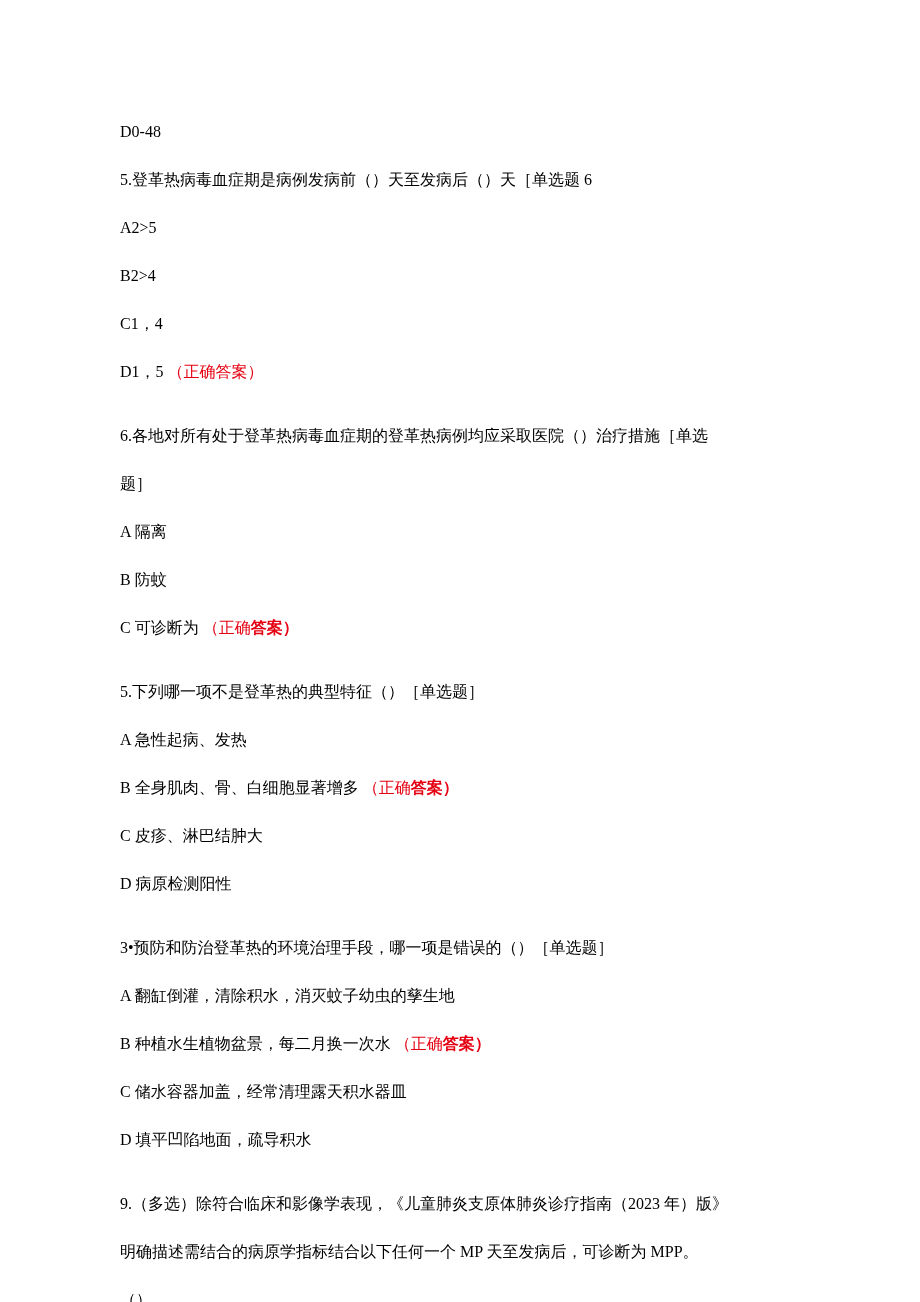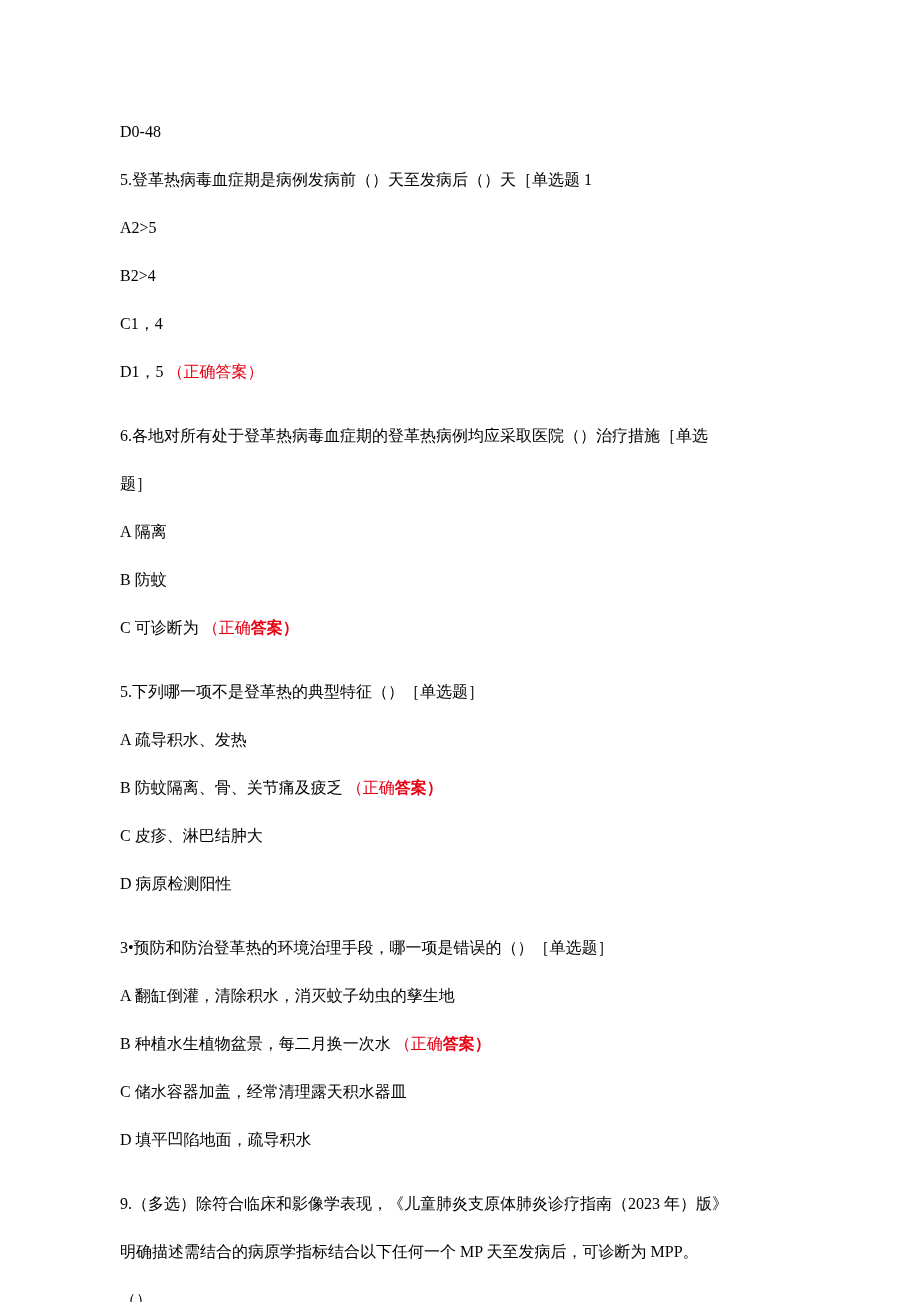--- a/index.html
+++ b/index.html
@@ -22,21 +22,21 @@
     }
     .gap {
       height: 16px;
     }
   </style>
 </head>
 <body>
 
 <div class="line">D0-48</div>
 
-<div class="line">5.登革热病毒血症期是病例发病前（）天至发病后（）天［单选题 1</div>
+<div class="line">5.登革热病毒血症期是病例发病前（）天至发病后（）天［单选题 6</div>
 <div class="line">A2&gt;5</div>
 <div class="line">B2&gt;4</div>
 <div class="line">C1，4</div>
 <div class="line">
   <span>D1，5</span>
   <span class="correct">（正确答案）</span>
 </div>
 
 <div class="gap"></div>
 
@@ -45,23 +45,23 @@
 <div class="line">A 隔离</div>
 <div class="line">B 防蚊</div>
 <div class="line">
   <span>C 可诊断为</span>
   <span class="correct"><span>（正确</span><b>答案）</b></span>
 </div>
 
 <div class="gap"></div>
 
 <div class="line">5.下列哪一项不是登革热的典型特征（）［单选题］</div>
-<div class="line">A 疏导积水、发热</div>
+<div class="line">A 急性起病、发热</div>
 <div class="line">
-  <span>B 防蚊隔离、骨、关节痛及疲乏</span>
+  <span>B 全身肌肉、骨、白细胞显著增多</span>
   <span class="correct"><span>（正确</span><b>答案）</b></span>
 </div>
 <div class="line">C 皮疹、淋巴结肿大</div>
 <div class="line">D 病原检测阳性</div>
 
 <div class="gap"></div>
 
 <div class="line">3•预防和防治登革热的环境治理手段，哪一项是错误的（）［单选题］</div>
 <div class="line">A 翻缸倒灌，清除积水，消灭蚊子幼虫的孳生地</div>
 <div class="line">

